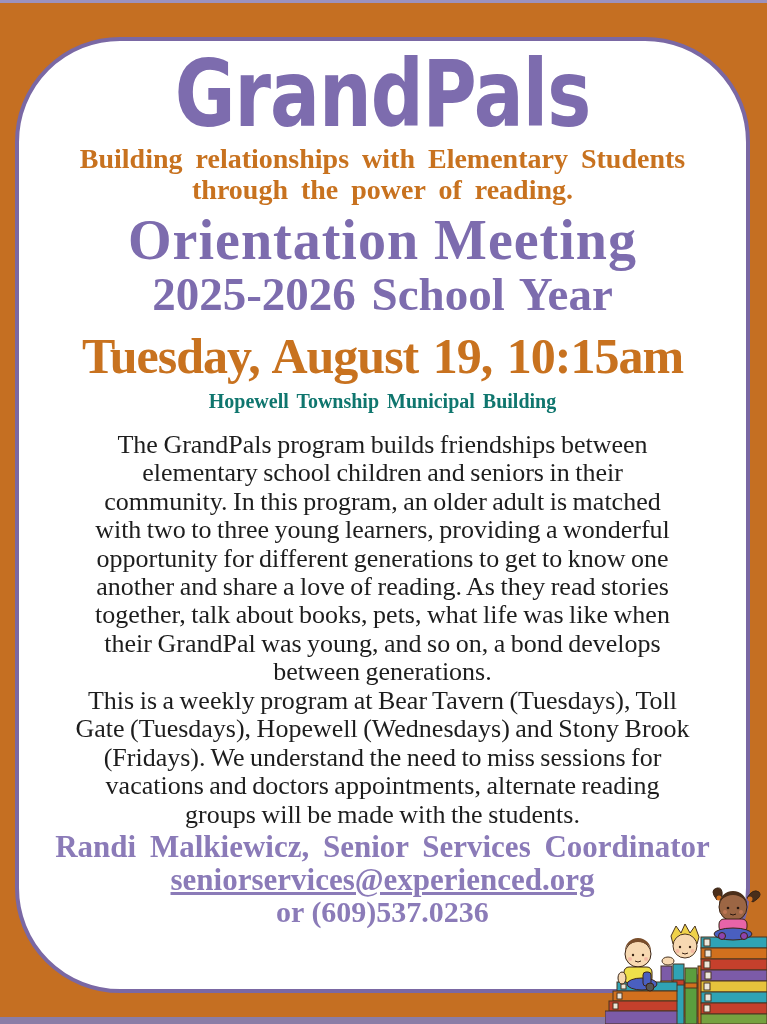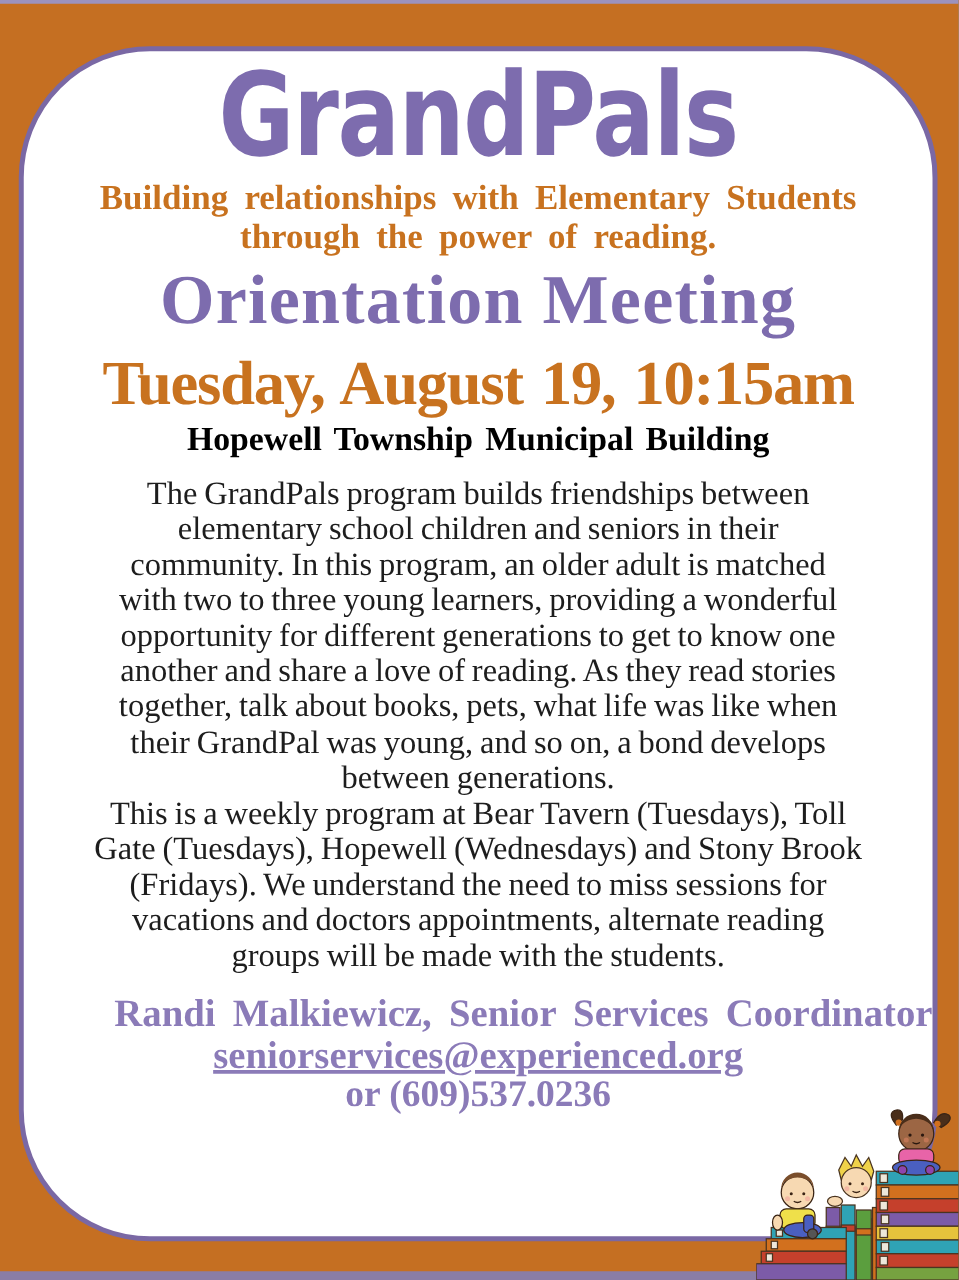--- a/index.html
+++ b/index.html
@@ -63,50 +63,49 @@
     margin-top:10px;
     font-weight:bold;
     font-size:50px;
     line-height:54px;
     color:#C8721F;
     letter-spacing:-1px;
     word-spacing:3px;
   }
   .h-location{
     font-weight:bold;
-    font-size:27px;
+    font-size:20px;
     line-height:36px;
-    color:#000000;
+    color:#0f766e;
     word-spacing:3px;
   }
   .body-text{
     margin:12px auto 0 auto;
     width:700px;
     font-size:26px;
     line-height:28.4px;
     color:#1D1D1D;
     word-spacing:-1px;
     white-space:pre-line;
   }
   .body-text.p2{margin-top:0;line-height:28.6px;}
   .body-text.p-bold{
     margin-top:0;
     font-weight:bold;
     font-size:27px;
     line-height:30px;
     color:#111111;
   }
   .contact-name{
-    margin-top:14px;
+    margin-top:0;
     font-weight:bold;
     font-size:31px;
     line-height:34px;
     color:#8B7BB8;
     word-spacing:6px;
-    text-align:right;
   }
   .contact-email{display:block;
     font-weight:bold;
     font-size:31px;
     line-height:32px;
     color:#8B7BB8;
     text-decoration:underline;
   }
   .contact-phone{
     font-weight:bold;
@@ -127,20 +126,21 @@
 <div class="page">
   <div class="edge-top"></div>
   <div class="edge-bottom"></div>
 
   <div class="card">
     <div class="logo">GrandPals</div>
     <div class="tagline">Building relationships with Elementary Students
 through the power of reading.</div>
 
     <div class="h-meeting">Orientation Meeting</div>
+    <div class="h-year">2025-2026 School Year</div>
     <div class="h-date">Tuesday, August 19, 10:15am</div>
     <div class="h-location">Hopewell Township Municipal Building</div>
 
     <div class="body-text p1">The GrandPals program builds friendships between
 elementary school children and seniors in their
 community. In this program, an older adult is matched
 with two to three young learners, providing a wonderful
 opportunity for different generations to get to know one
 another and share a love of reading.  As they read stories
 together, talk about books, pets, what life was like when

